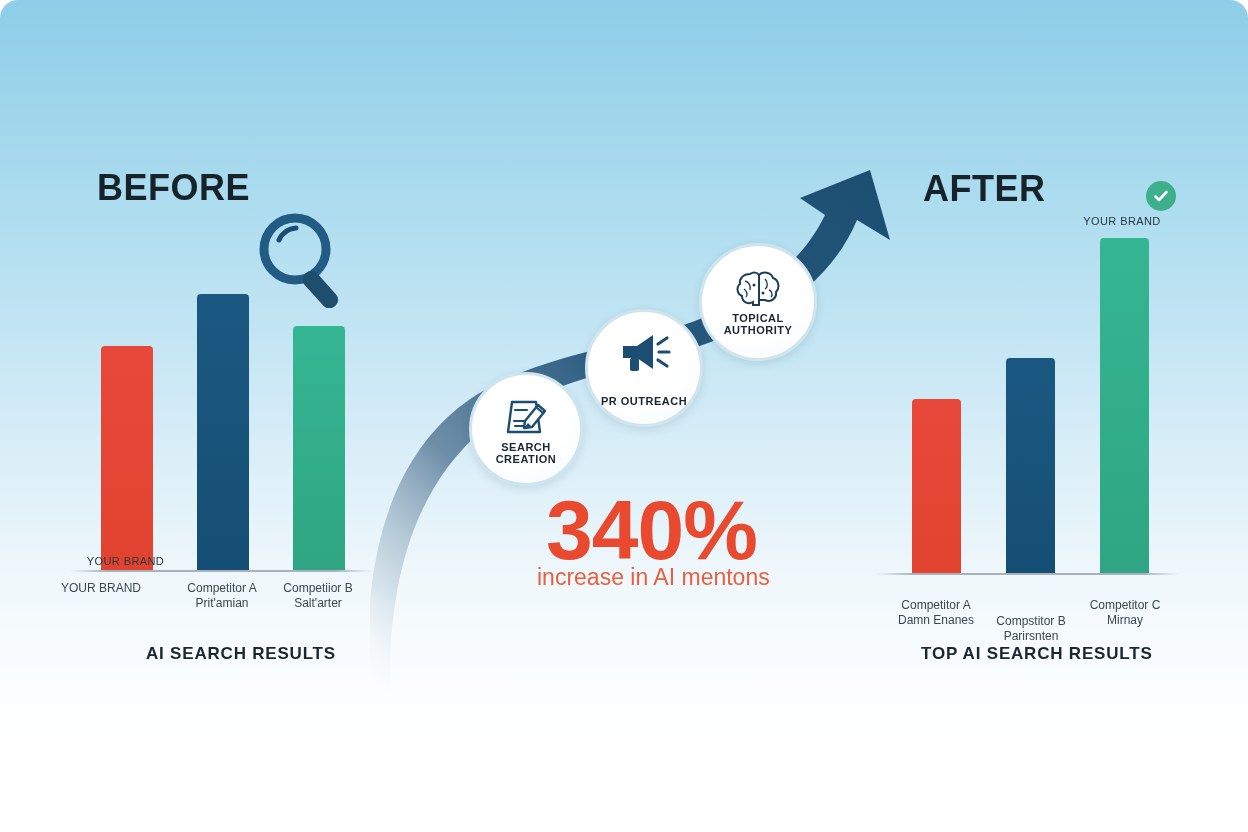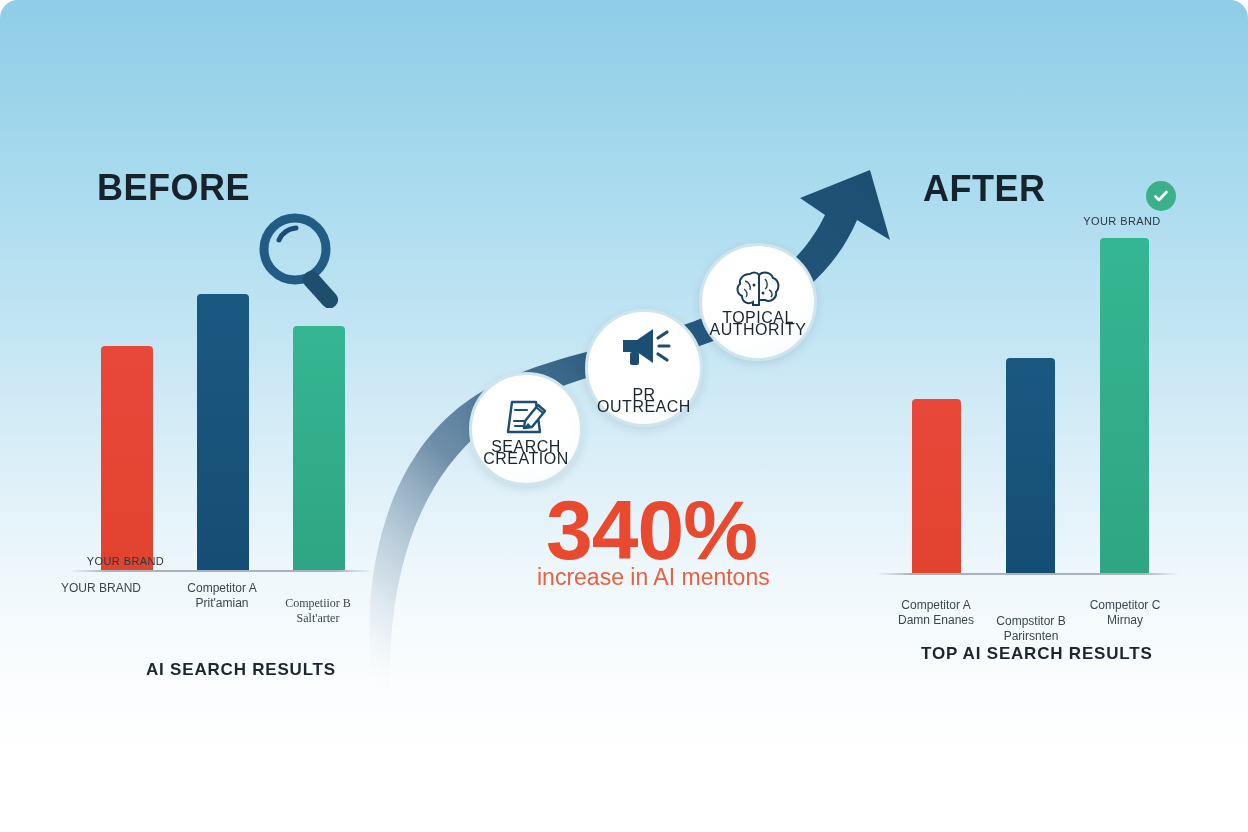--- a/index.html
+++ b/index.html
@@ -70,21 +70,21 @@
   
   .step{
     position:absolute;border-radius:50%;
     background:radial-gradient(circle at 38% 30%,#ffffff 55%,#F4FAFC 100%);
     border:3px solid #CFE4EC;
     box-shadow:0 3px 10px rgba(30,70,100,0.13);
     display:flex;flex-direction:column;align-items:center;justify-content:center;
   }
   .step-icon{display:block;}
   .step-label{
-    font-size:16px;font-weight:normal;color:#1B262D;
+    font-size:11px;font-weight:bold;color:#1B262D;
     letter-spacing:0.5px;text-align:center;line-height:12px;margin-top:3px;
   }
 
   
   .check-badge{
     position:absolute;width:30px;height:30px;border-radius:50%;
     background:#3BB08B;display:flex;align-items:center;justify-content:center;
   }
   svg{display:block;}
 </style>
@@ -134,26 +134,26 @@
     <div class="bar-toplabel" style="left:-7px;top:255px;width:125px;">YOUR BRAND</div>
   </div>
 
   <div class="axis-label" style="left:56px;top:581px;width:90px;">
     <span>YOUR BRAND</span>
   </div>
   <div class="axis-label" style="left:152px;top:581px;width:140px;">
     <span>Competitor A</span>
     <span class="l2">Prit'amian</span>
   </div>
-  <div class="axis-label" style="left:248px;top:596px;width:140px;font-family:Liberation Serif, serif;">
+  <div class="axis-label" style="left:248px;top:581px;width:140px;">
     <span>Competiior B</span>
     <span class="l2">Salt'arter</span>
   </div>
 
-  <div class="chart-caption" style="left:146px;top:660px;">AI SEARCH RESULTS</div>
+  <div class="chart-caption" style="left:146px;top:644px;">AI SEARCH RESULTS</div>
 
   <div class="step" style="left:469px;top:372px;width:108px;height:108px;">
     <svg class="step-icon" width="46" height="44" viewBox="0 0 46 44">
       <path d="M9 8 L33 8 L37 38 L5 38 Z" fill="none" stroke="#1B4E72" stroke-width="2.4" stroke-linejoin="round"></path>
       <line x1="12" y1="16" x2="24" y2="16" stroke="#1B4E72" stroke-width="2.2" stroke-linecap="round"></line>
       <line x1="11" y1="27" x2="29" y2="27" stroke="#1B4E72" stroke-width="2.2" stroke-linecap="round"></line>
       <line x1="12" y1="32" x2="30" y2="32" stroke="#1B4E72" stroke-width="2.2" stroke-linecap="round"></line>
       <path d="M22 27 L35 11 L42 17 L29 33 L21 34 Z" fill="#FFFFFF" stroke="#1B4E72" stroke-width="2.4" stroke-linejoin="round"></path>
       <path d="M33 13 L40 19" stroke="#1B4E72" stroke-width="2.2"></path>
       <path d="M21 34 L25 29 L28 32 Z" fill="#1B4E72"></path>

